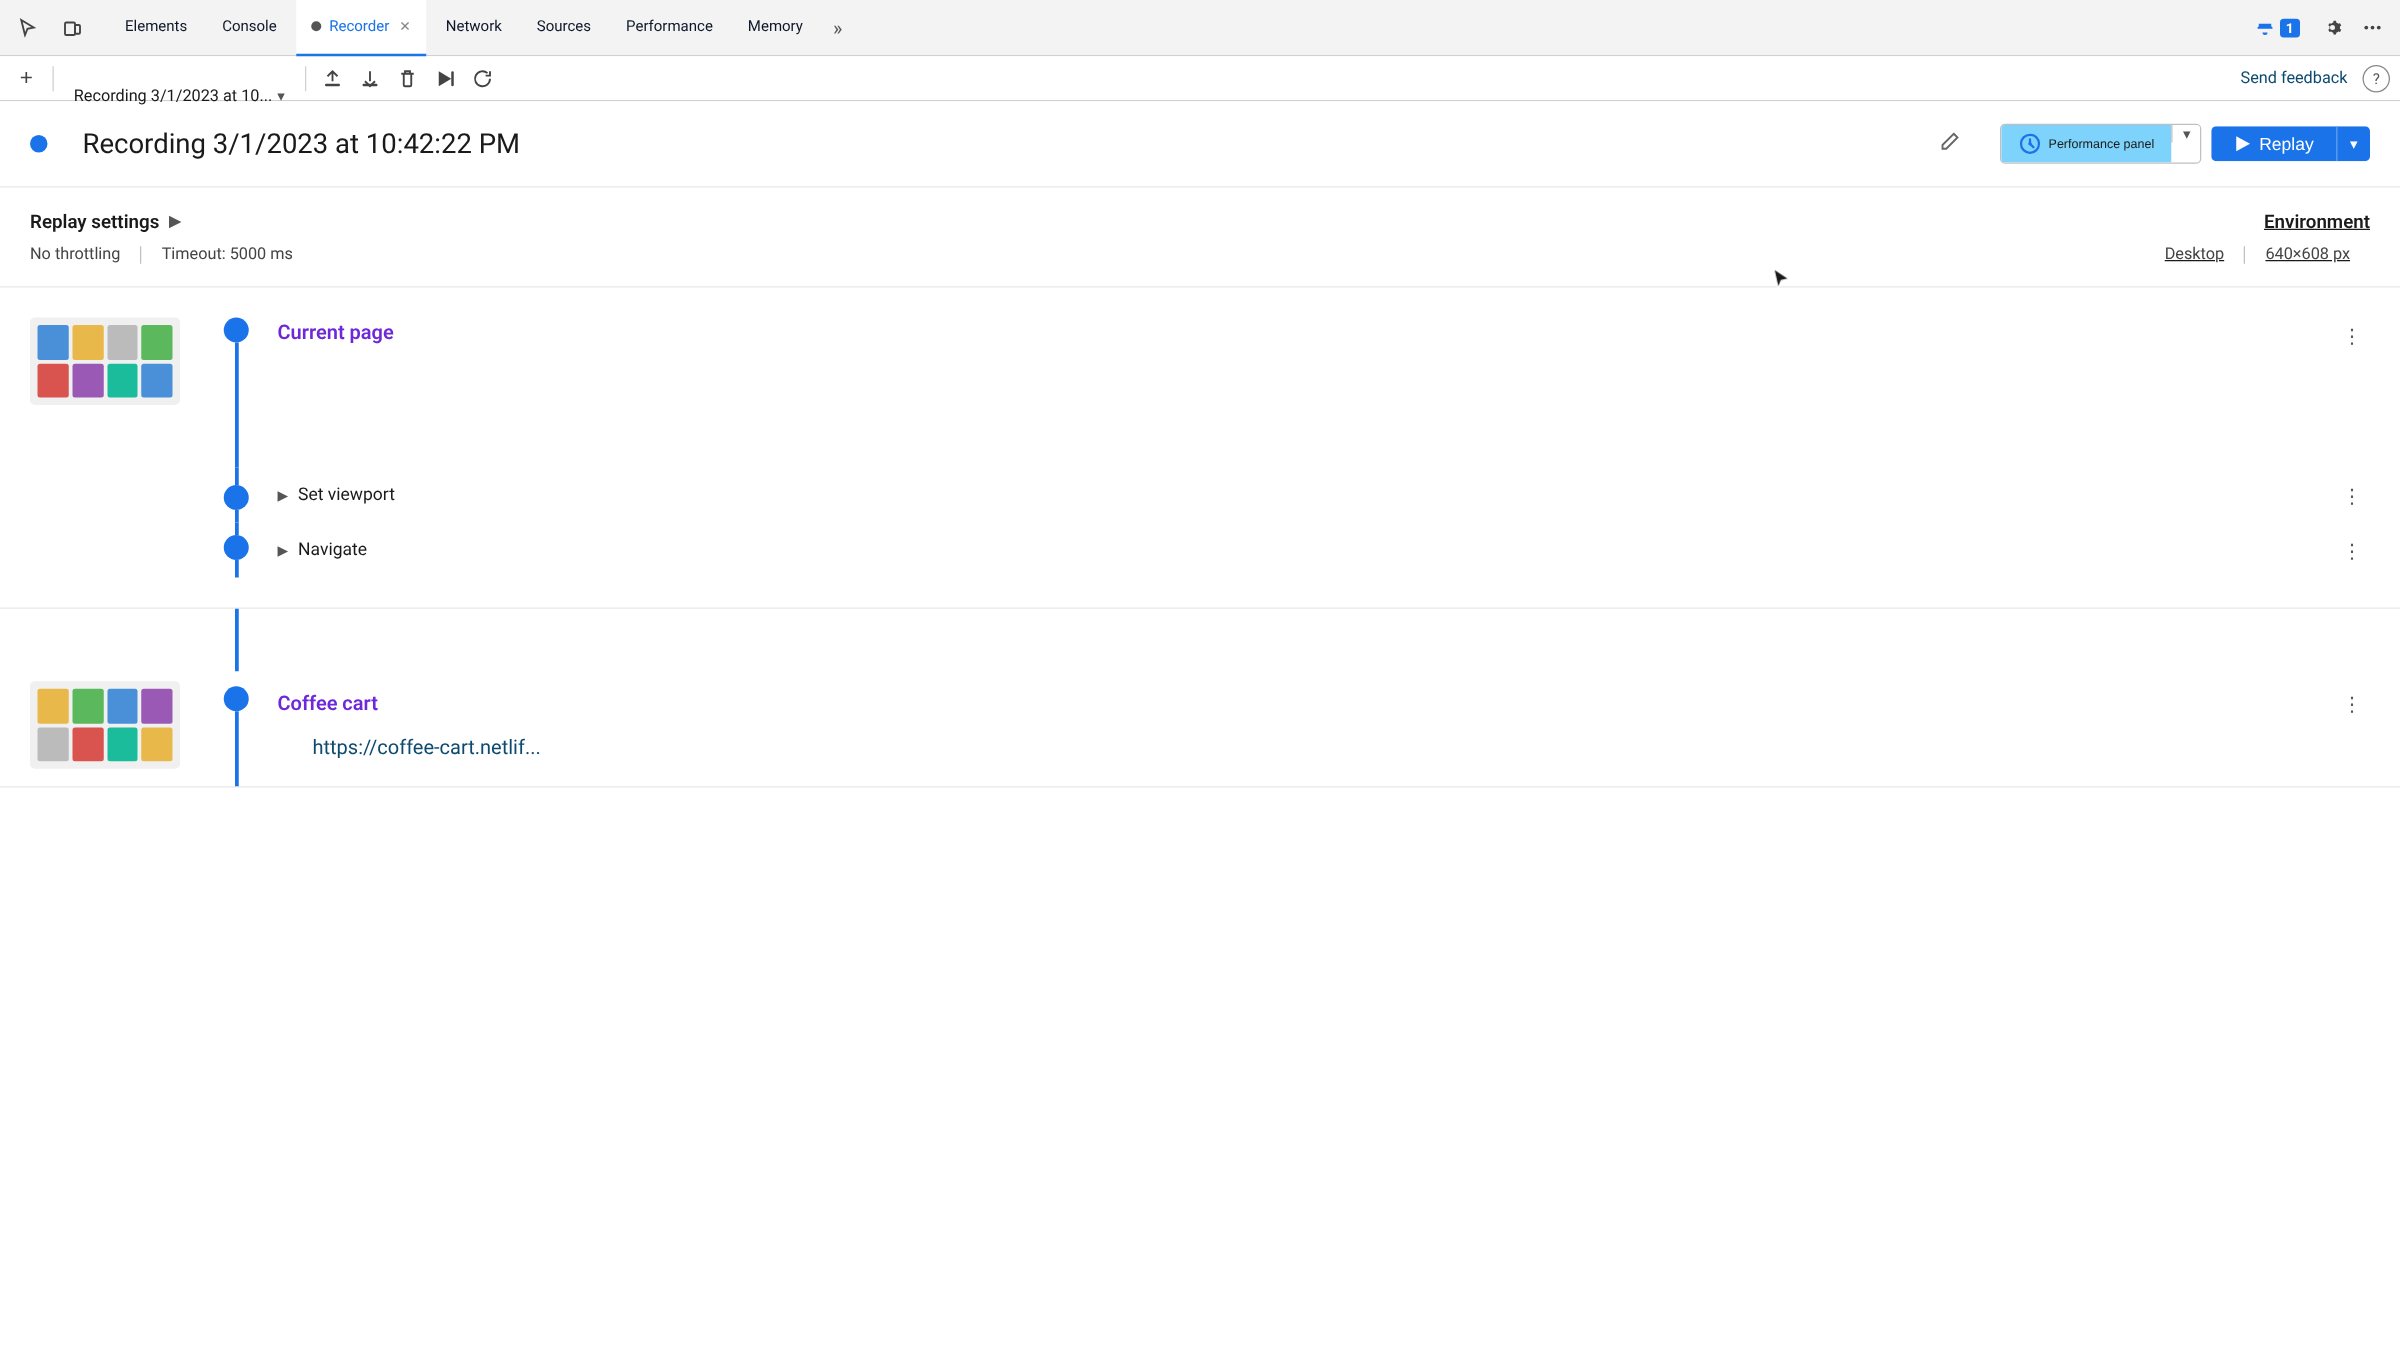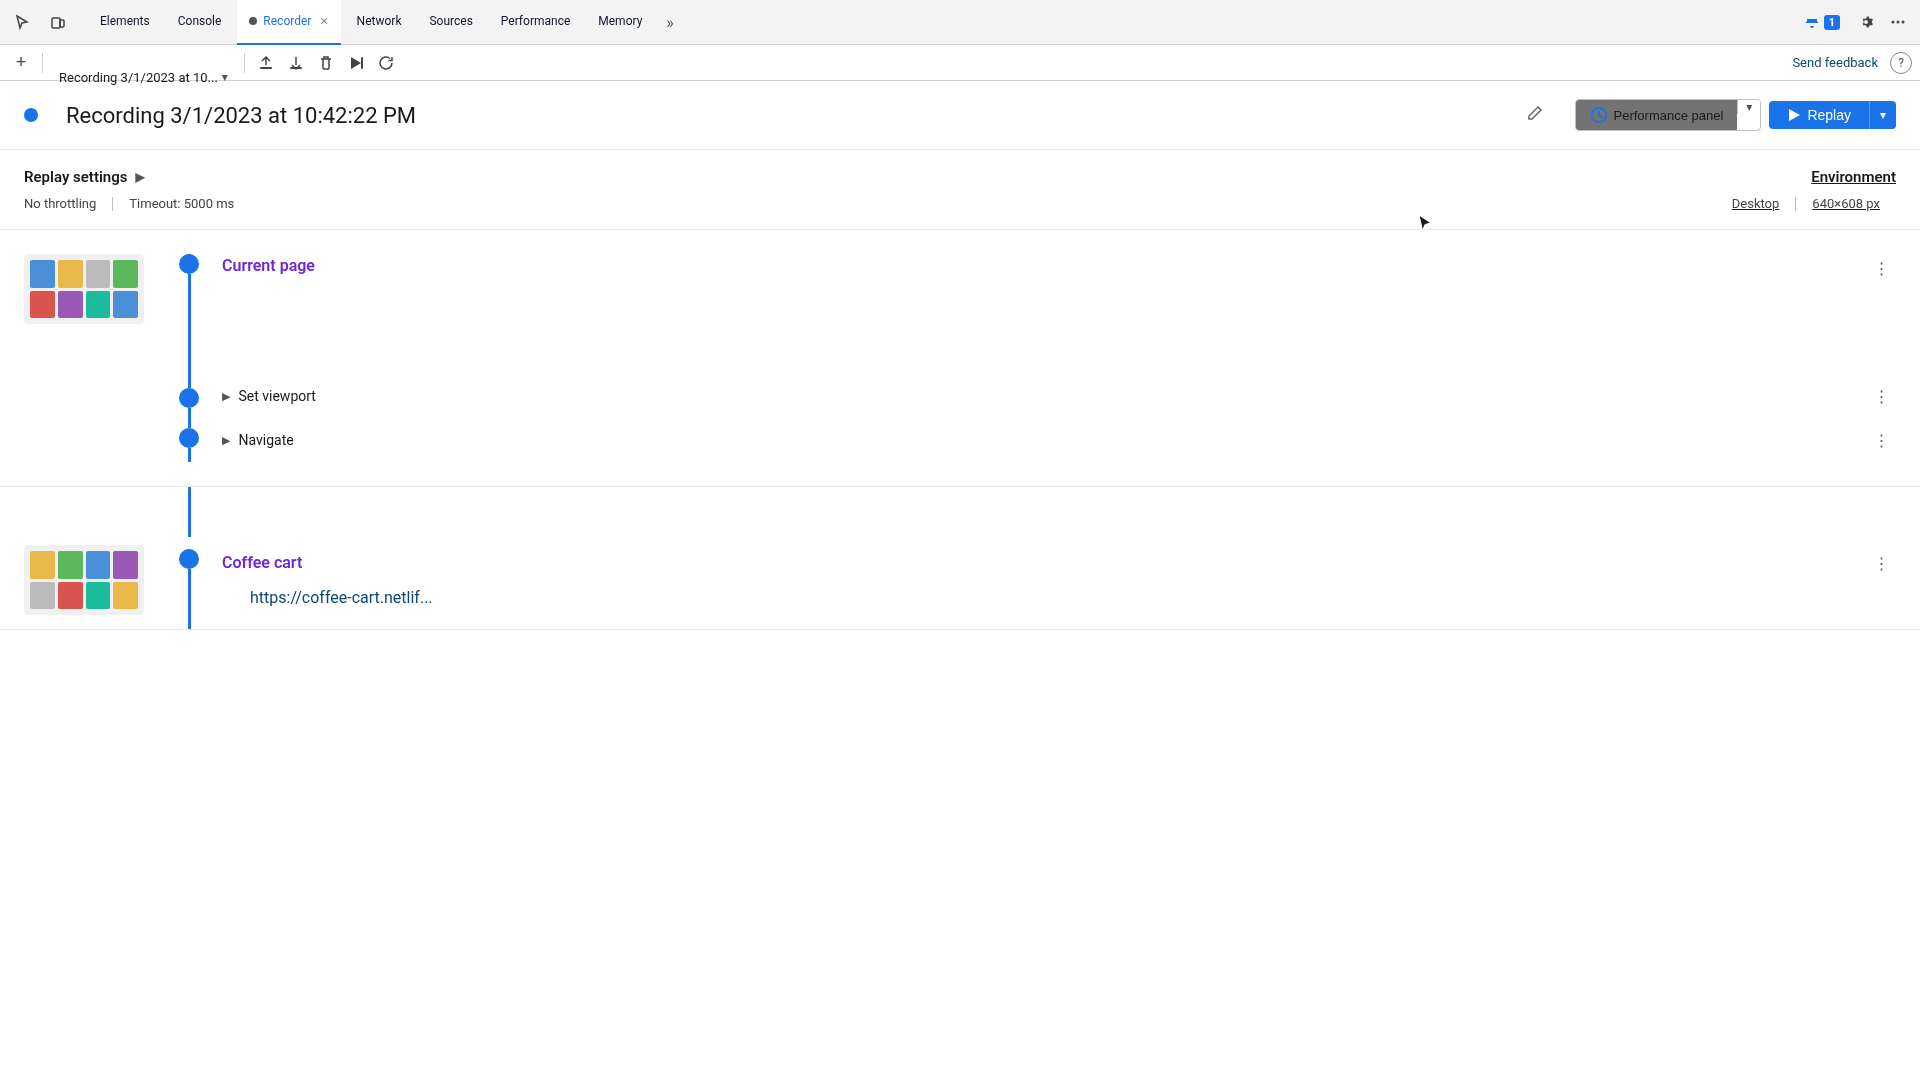--- a/index.html
+++ b/index.html
@@ -229,23 +229,23 @@
       display: flex;
       border: 1px solid #c0c0c0;
       border-radius: 4px;
       overflow: hidden;
     }
     .perf-panel-main {
       display: flex;
       align-items: center;
       gap: 6px;
       padding: 6px 14px;
-      background: #737373;
-      cursor: pointer;
-      font-size: 13px;
+      background: #7dd3fc;
+      cursor: pointer;
+      font-size: 10px;
       color: #1a1a1a;
       border: none;
     }
     .perf-panel-caret {
       border: none;
       background: #fff;
       border-left: 1px solid #c0c0c0;
       padding: 0 8px;
       cursor: pointer;
       height: 100%;

